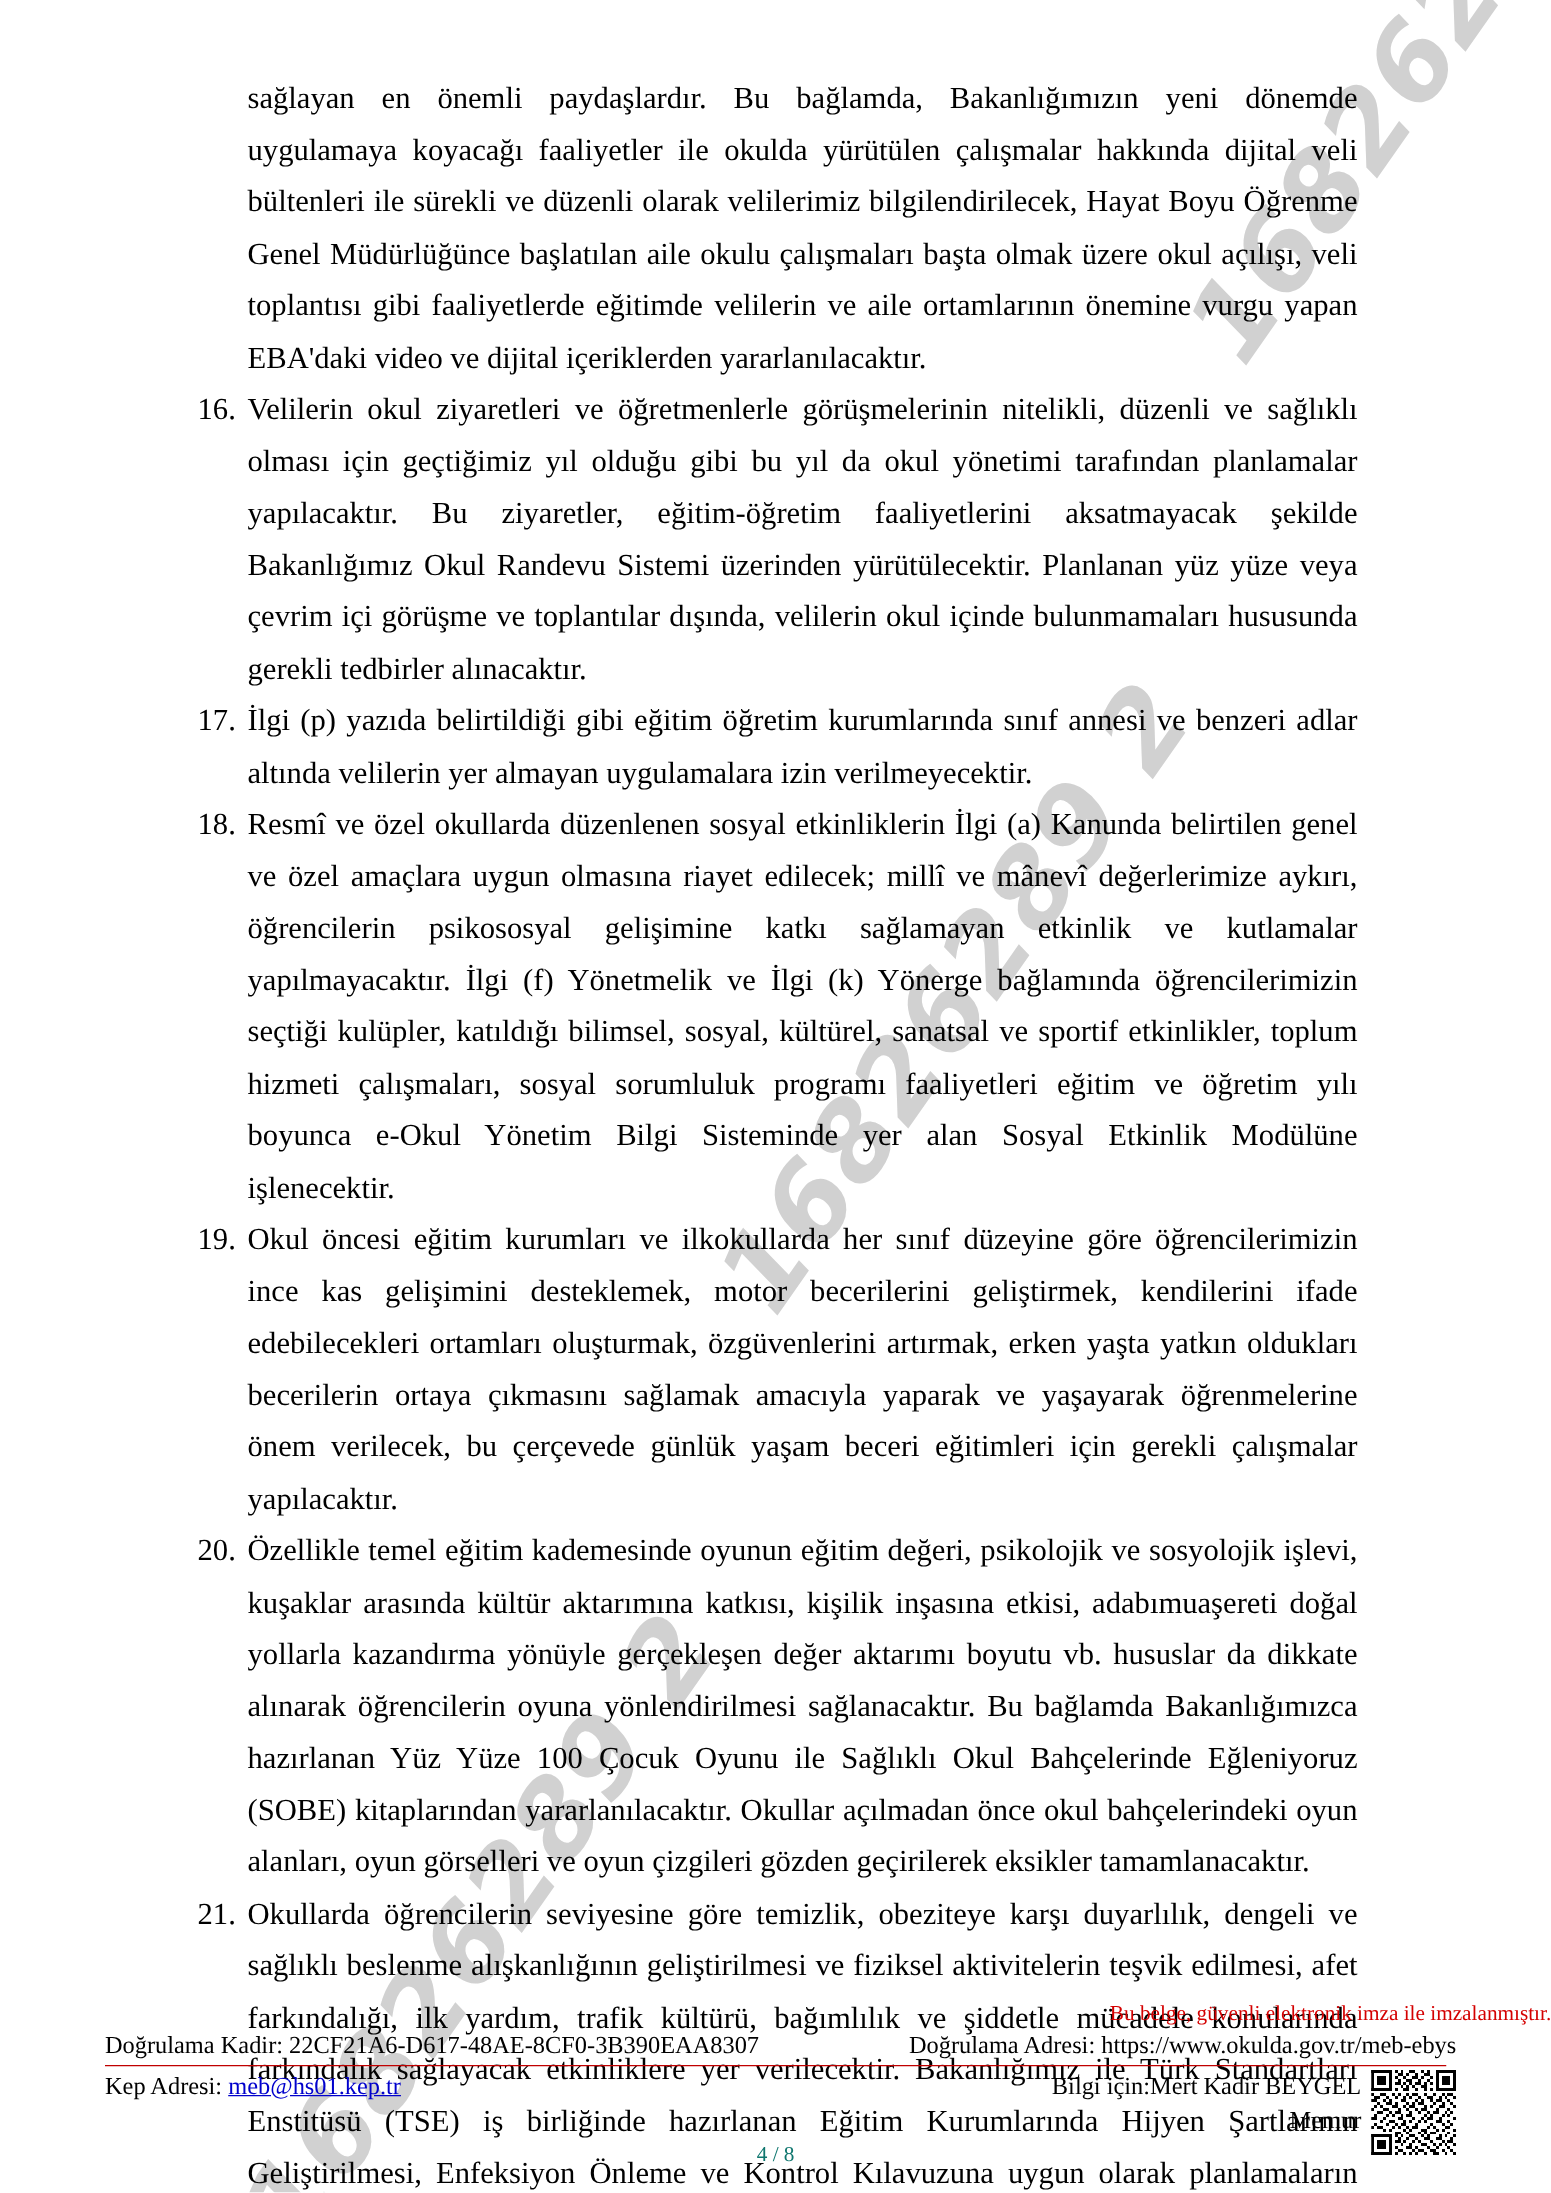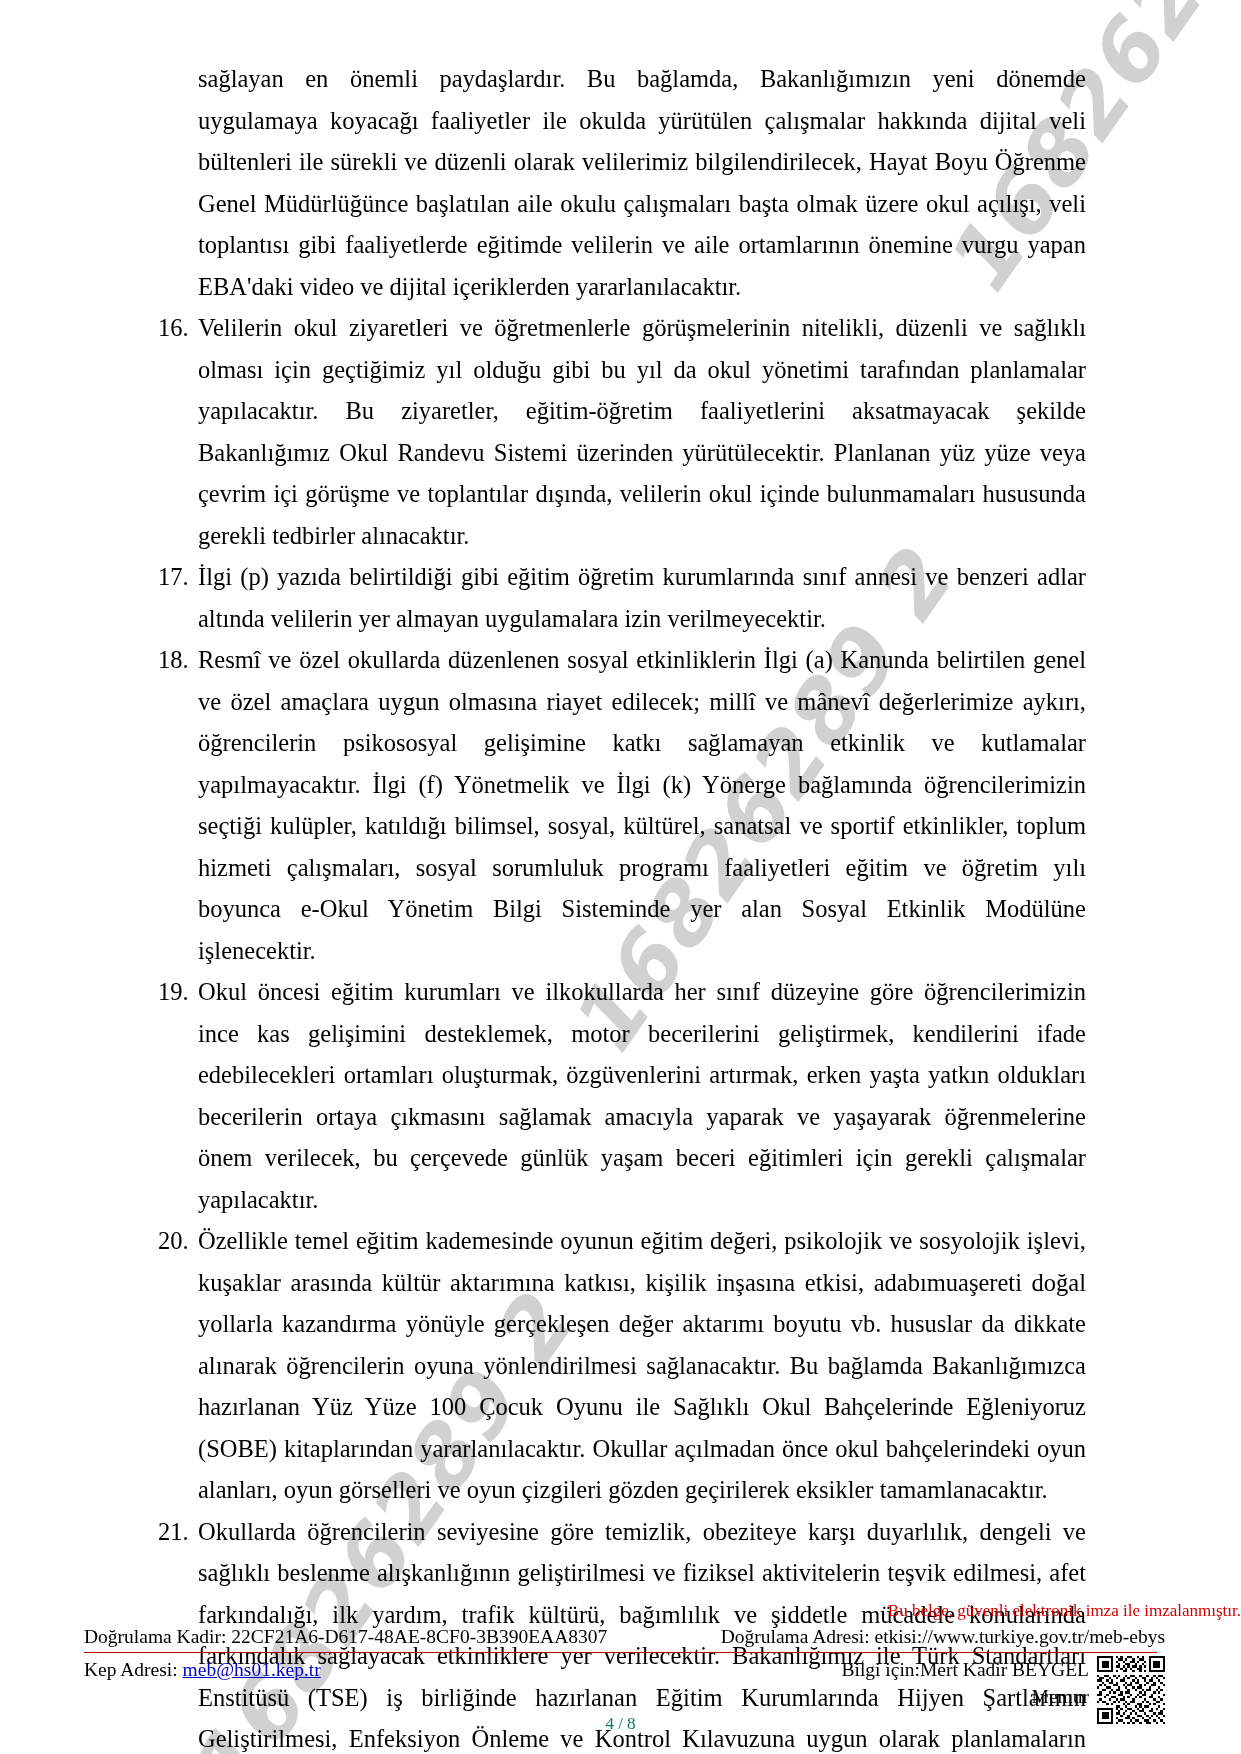--- a/index.html
+++ b/index.html
@@ -213,21 +213,21 @@
 
     <div class="footer-notice">Bu belge, güvenli elektronik imza ile imzalanmıştır.</div>
 
     <div class="footer-row">
       <div>
         <span>Doğrulama Kadir:</span>
         <span>22CF21A6-D617-48AE-8CF0-3B390EAA8307</span>
       </div>
       <div>
         <span>Doğrulama Adresi:</span>
-        <span>etkisi://www.turkiye.gov.tr/meb-ebys</span>
+        <span>https://www.okulda.gov.tr/meb-ebys</span>
       </div>
     </div>
 
     <div class="footer-rule"></div>
 
     <div class="footer-row2">
       <div>
         <span>Kep Adresi:</span>
         <span class="kep-link">meb@hs01.kep.tr</span>
       </div>

